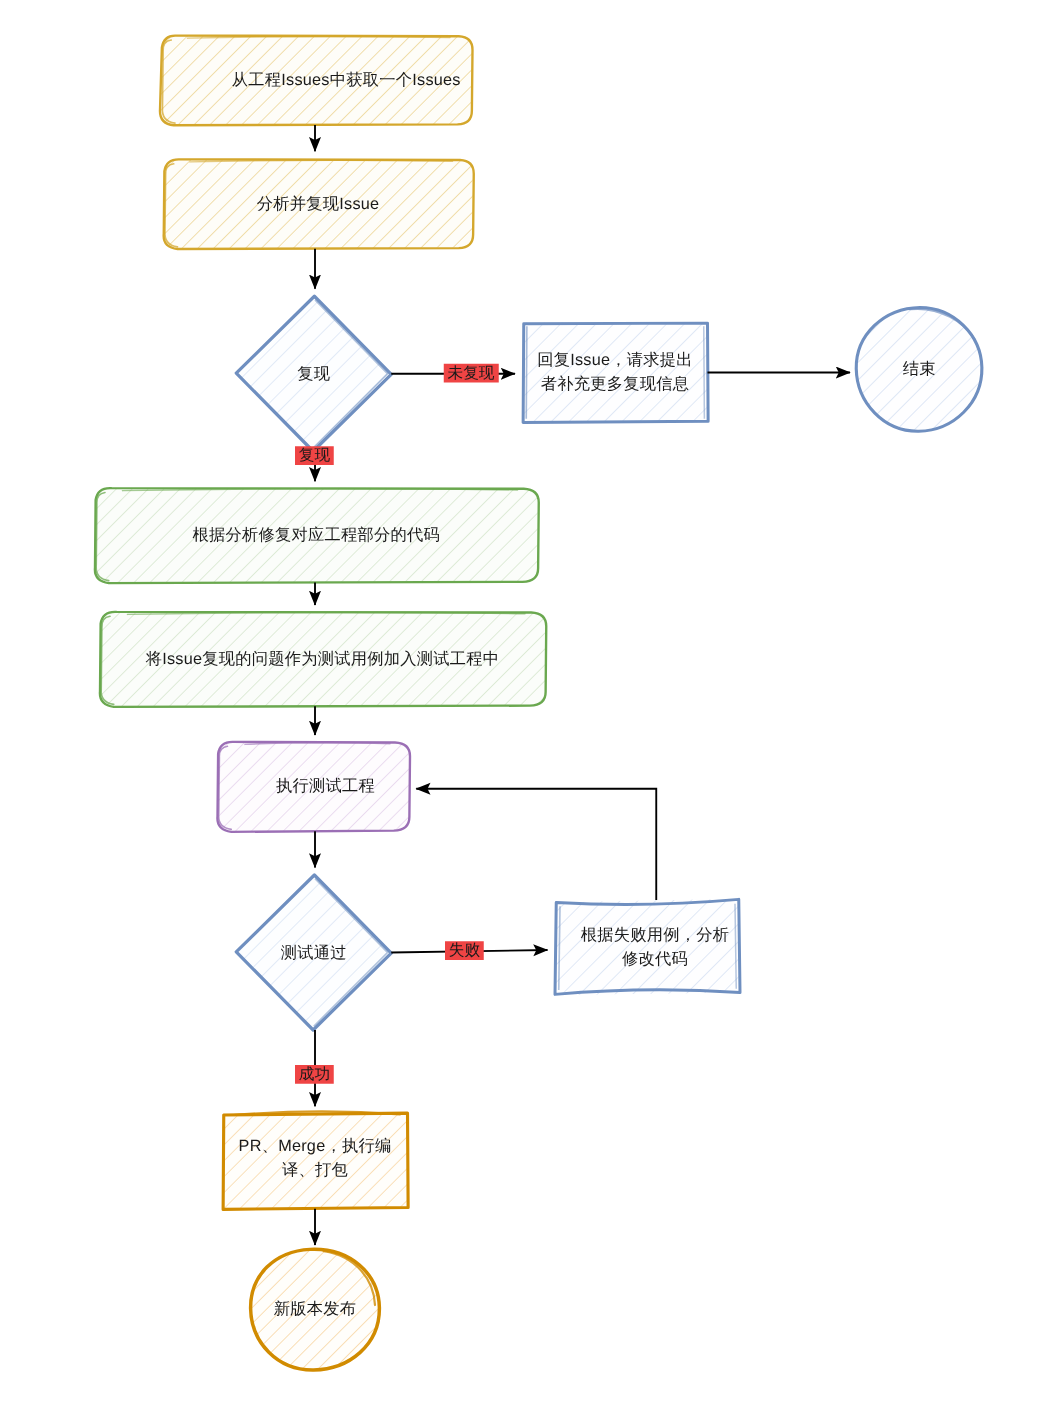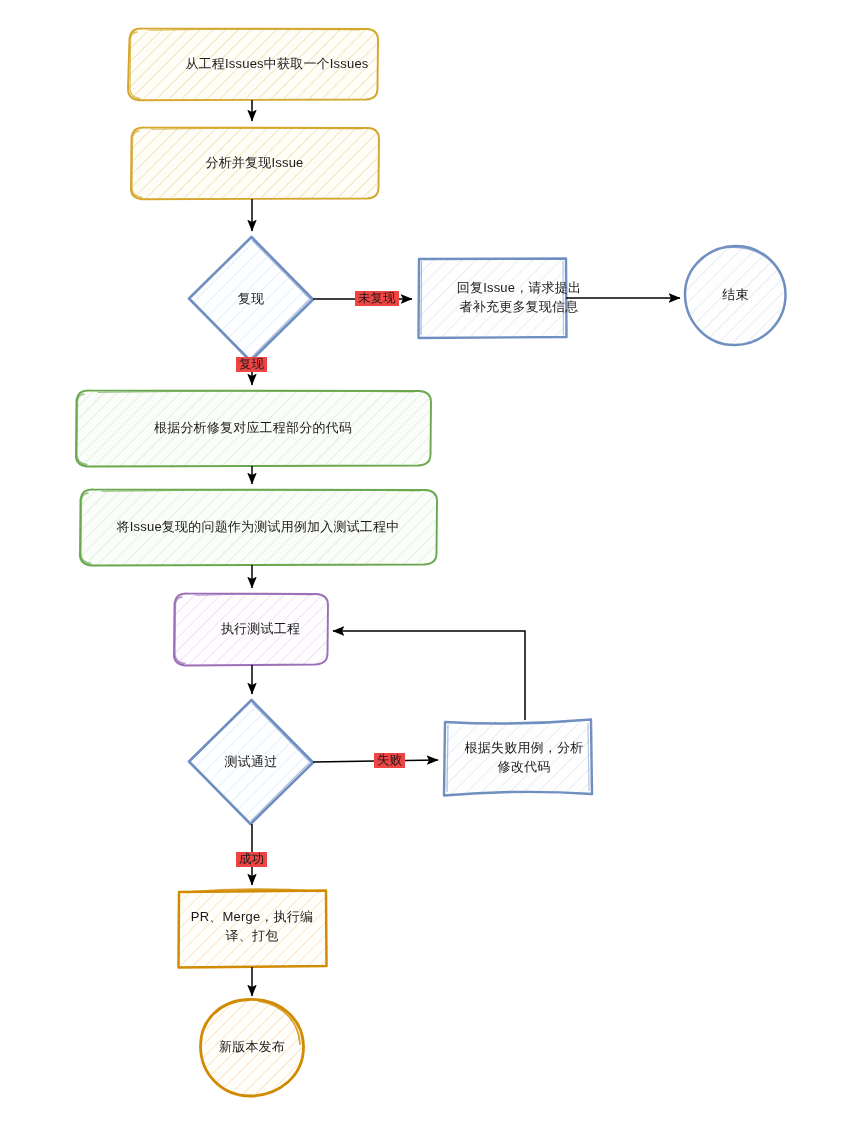--- a/index.html
+++ b/index.html
@@ -198,21 +198,21 @@
     <line x1="252" y1="967" x2="252" y2="996" stroke="#000000" stroke-width="1.5" marker-end="url(#arrowhead)"></line>
   </g>
 </svg>
 
 <div class="node-label" style="left:128px; top:28px; width:298px; height:72px;">从工程Issues中获取一个Issues</div>
 
 <div class="node-label" style="left:131px; top:127px; width:247px; height:72px;text-align:right;">分析并复现Issue</div>
 
 <div class="node-label" style="left:189px; top:237px; width:124px; height:124px;">复现</div>
 
-<div class="node-label" style="left:418px; top:258px; width:148px; height:80px;padding-left:27px;">回复Issue，请求提出
+<div class="node-label" style="left:418px; top:258px; width:148px; height:80px;">回复Issue，请求提出
 者补充更多复现信息</div>
 
 <div class="node-label" style="left:685px; top:245px; width:101px; height:101px;">结束</div>
 
 <div class="node-label" style="left:76px; top:390px; width:354px; height:76px;">根据分析修复对应工程部分的代码</div>
 
 <div class="node-label" style="left:80px; top:489px; width:356px; height:76px;">将Issue复现的问题作为测试用例加入测试工程中</div>
 
 <div class="node-label" style="left:174px; top:593px; width:153px; height:72px;padding-left:10px;">执行测试工程</div>
 
@@ -223,15 +223,15 @@
 
 <div class="node-label" style="left:177px; top:890px; width:150px; height:74px;">PR、Merge，执行编
 译、打包</div>
 
 <div class="node-label" style="left:200px; top:999px; width:104px; height:97px;">新版本发布</div>
 
 <div class="edge-label" style="left:355px; top:291px;">未复现</div>
 
 <div class="edge-label" style="left:236px; top:357px;">复现</div>
 
-<div class="edge-label" style="left:374px; top:753px;">失败</div>
+<div class="edge-label" style="left:356px; top:753px;">失败</div>
 
 <div class="edge-label" style="left:236px; top:852px;">成功</div>
 
 </body></html>

